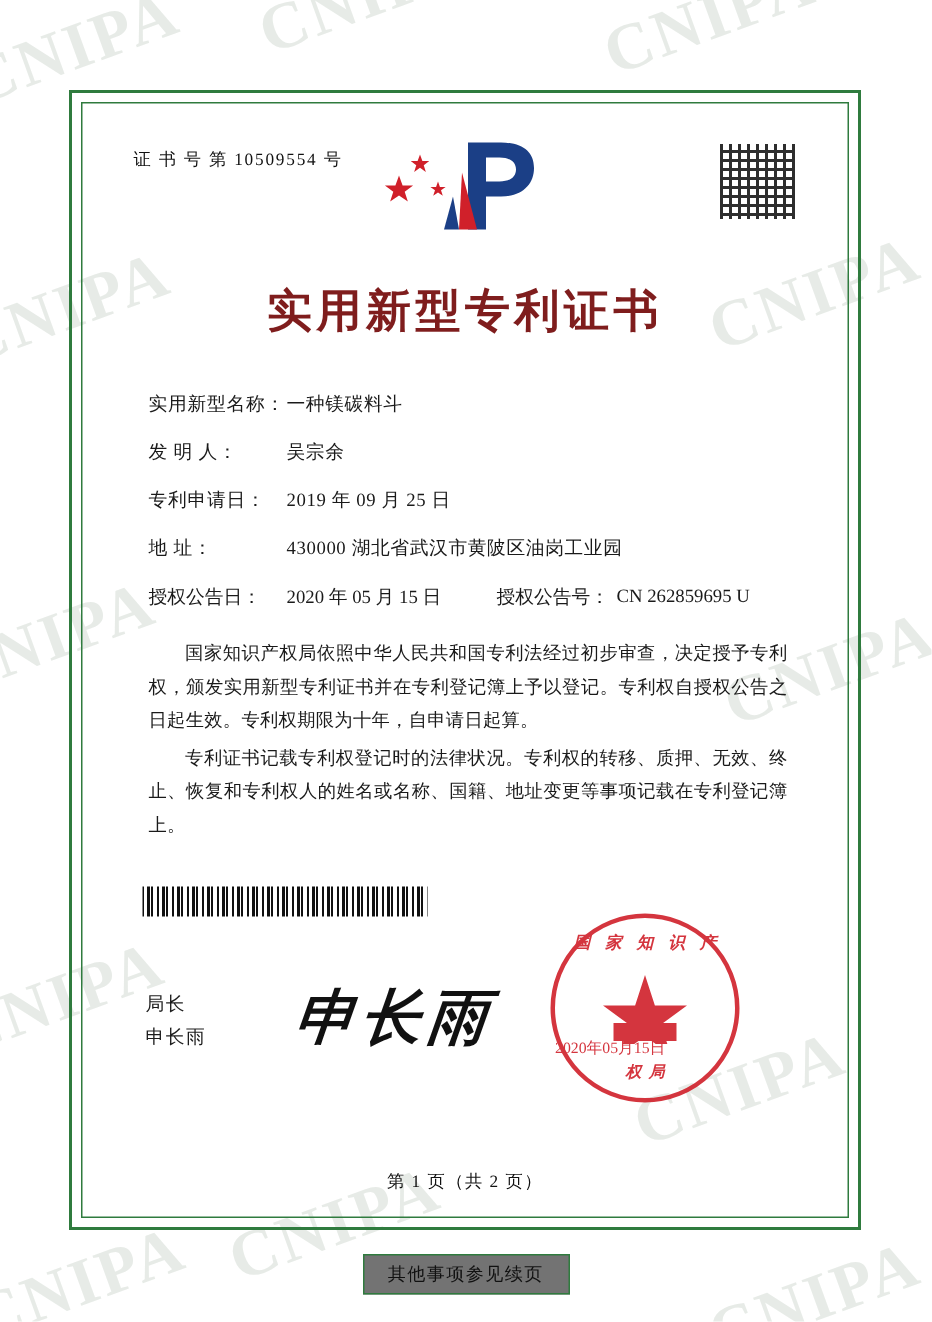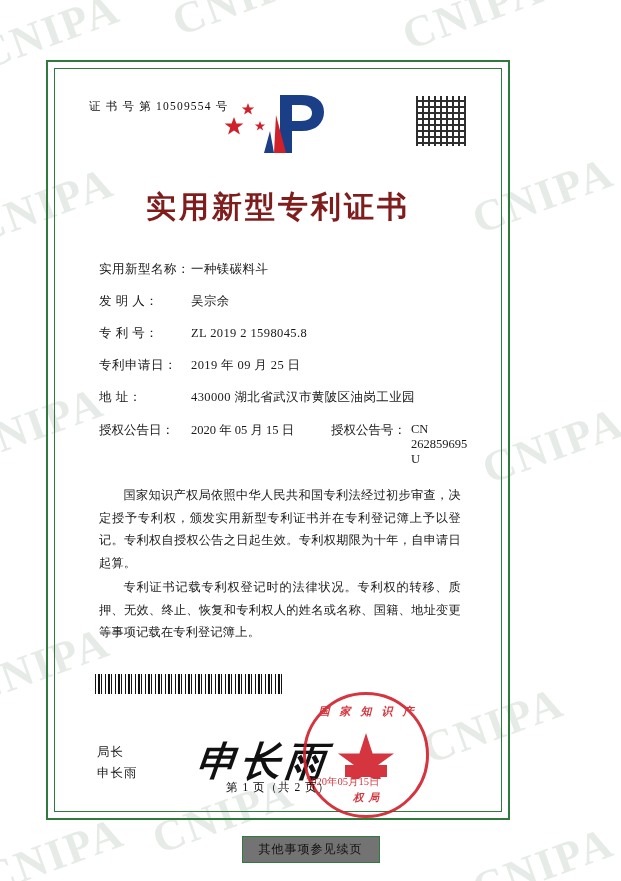--- a/index.html
+++ b/index.html
@@ -33,21 +33,21 @@
     white-space: nowrap;
     transform: rotate(-20deg);
     opacity: 0.85;
   }
 
   
   #certificate {
     position: absolute;
     left: 46px;
     top: 60px;
-    width: 464px;
+    width: 528px;
     height: 760px;
     border: 2px solid #2f7b3e;
     box-sizing: border-box;
     z-index: 1;
     background: transparent;
   }
   #certificate-inner {
     position: absolute;
     left: 6px;
     top: 6px;
@@ -341,24 +341,20 @@
         <div class="field">
           <div class="label">实用新型名称：</div>
           <div class="value">一种镁碳料斗</div>
         </div>
 
         <div class="field">
           <div class="label">发 明 人：</div>
           <div class="value">吴宗余</div>
         </div>
 
-        <div class="field">
-          <div class="label">专 利 号：</div>
-          <div class="value">ZL 2019 2 1598045.8</div>
-        </div>
 
         <div class="field">
           <div class="label">专利申请日：</div>
           <div class="value">2019 年 09 月 25 日</div>
         </div>
 
 
         <div class="field">
           <div class="label">地 址：</div>
           <div class="value">430000 湖北省武汉市黄陂区油岗工业园</div>

